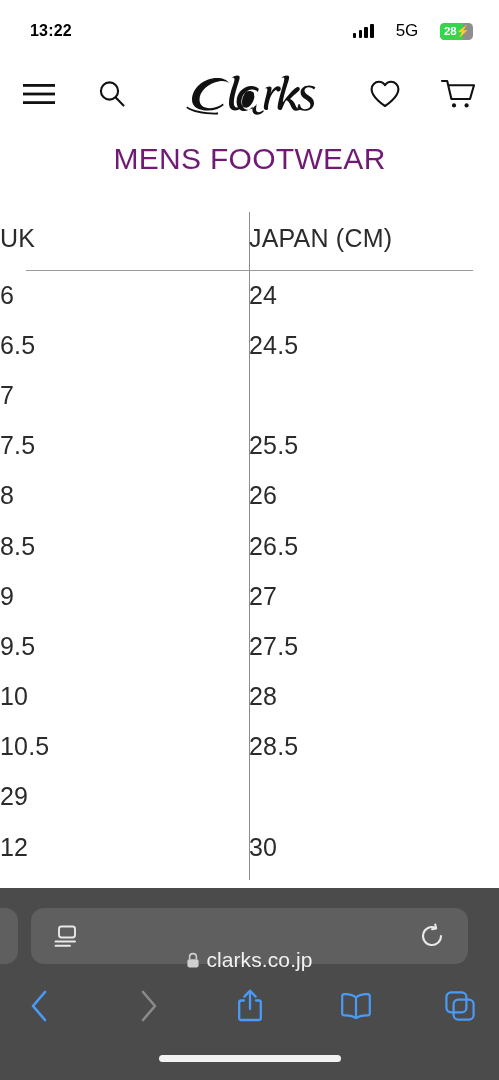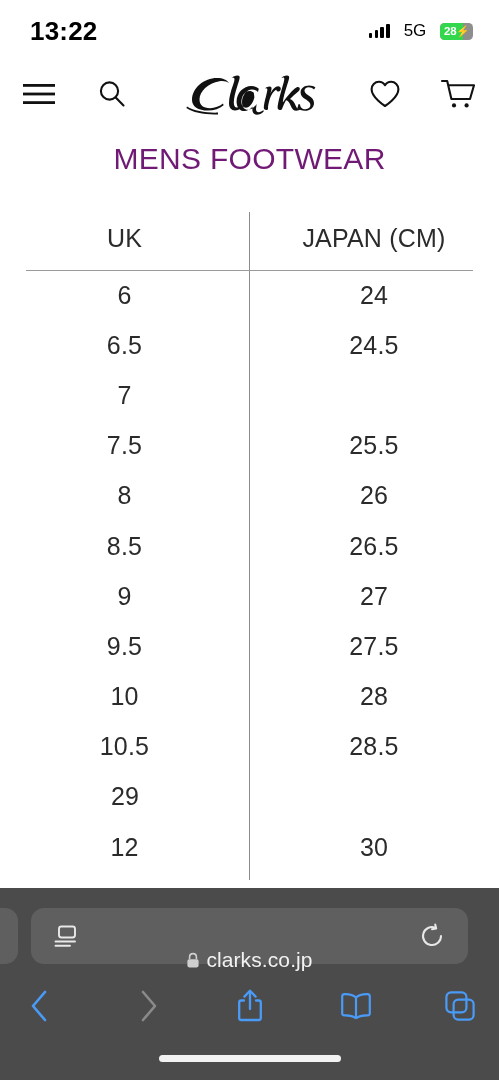--- a/index.html
+++ b/index.html
@@ -27,30 +27,30 @@
     top: 0; left: 0;
     width: 499px;
     height: 58px;
     display: flex;
     align-items: center;
     justify-content: space-between;
     padding: 0 26px 0 30px;
     background: #ffffff;
   }
   .status-time {
-    font-size: 26px;
+    font-size: 16px;
     font-weight: bold;
     color: #000000;
     letter-spacing: 0.2px;
     padding-top: 4px;
   }
   .status-right {
     display: flex;
     align-items: center;
-    gap: 14px;
+    gap: 22px;
     padding-top: 4px;
     text-align: right;
   }
   .signal-bars {
     display: flex;
     align-items: flex-end;
     gap: 2.2px;
     height: 14px;
   }
   .signal-bars i {
@@ -188,21 +188,20 @@
   }
   .tbl-row {
     display: flex;
     width: 499px;
     height: 50.2px;
     align-items: center;
   }
   .tbl-row.header { height: 64px; align-items: center; }
   .cell {
     flex: 0 0 249px;
-    text-align: center;
     font-size: 25px;
     font-weight: 300;
     color: #2b2b2b;
     letter-spacing: 0.2px;
   }
   .cell.head {
     font-size: 25px;
     font-weight: 300;
     color: #2b2b2b;
   }

